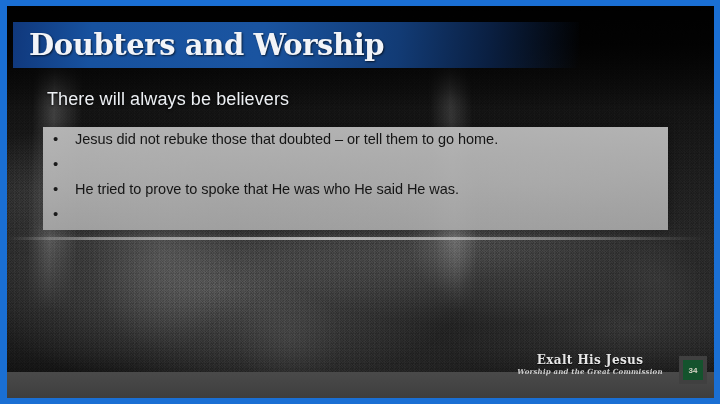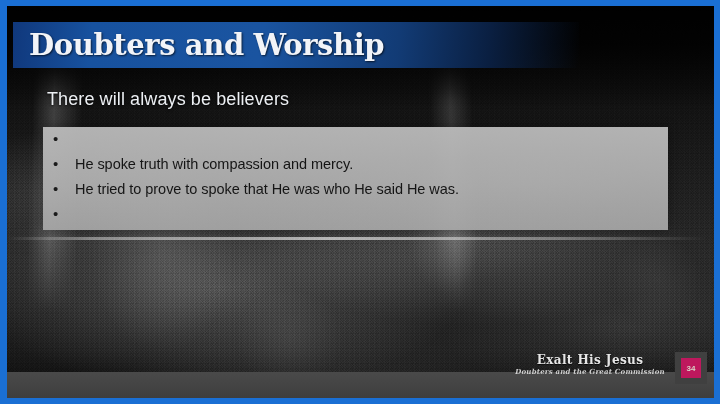--- a/index.html
+++ b/index.html
@@ -193,22 +193,22 @@
     color: #cfcfcf;
     letter-spacing: 0.2px;
     line-height: 9px;
   }
   #page-badge {
     position: absolute;
     right: 7px;
     bottom: 14px;
     width: 20px;
     height: 20px;
-    background: #be185d;
-    border: 6px solid #404040;
+    background: #14532d;
+    border: 4px solid #404040;
     display: flex;
     align-items: center;
     justify-content: center;
     font-size: 8px;
     font-weight: 700;
     color: #d8d4c6;
   }
 </style>
 </head>
 <body>
@@ -225,41 +225,41 @@
 
     <div id="title-bar"></div>
     <div id="title-text">Doubters and Worship</div>
 
     <div id="subtitle-text">There will always be believers</div>
 
     <div id="bullet-panel">
 
       <div class="bullet-row">
         <span class="bullet-mark">•</span>
-      </div>
-
-      <div class="bullet-row">
-        <span class="bullet-mark">•</span>
-        <span class="bullet-label">He spoke truth with compassion and mercy.</span>
+        <span class="bullet-label">Jesus did not rebuke those that doubted – or tell them to go home.</span>
+      </div>
+
+      <div class="bullet-row">
+        <span class="bullet-mark">•</span>
       </div>
 
       <div class="bullet-row">
         <span class="bullet-mark">•</span>
         <span class="bullet-label">He tried to prove to spoke that He was who He said He was.</span>
       </div>
 
       <div class="bullet-row">
         <span class="bullet-mark">•</span>
       </div>
 
     </div>
 
     <div id="footer-bar"></div>
 
     <div id="footer-brand">
       <div id="footer-title">Exalt His Jesus</div>
-      <div id="footer-subtitle">Doubters and the Great Commission</div>
+      <div id="footer-subtitle">Worship and the Great Commission</div>
     </div>
 
     <div id="page-badge">34</div>
 
   </div>
 </div>
 
 </body></html>

